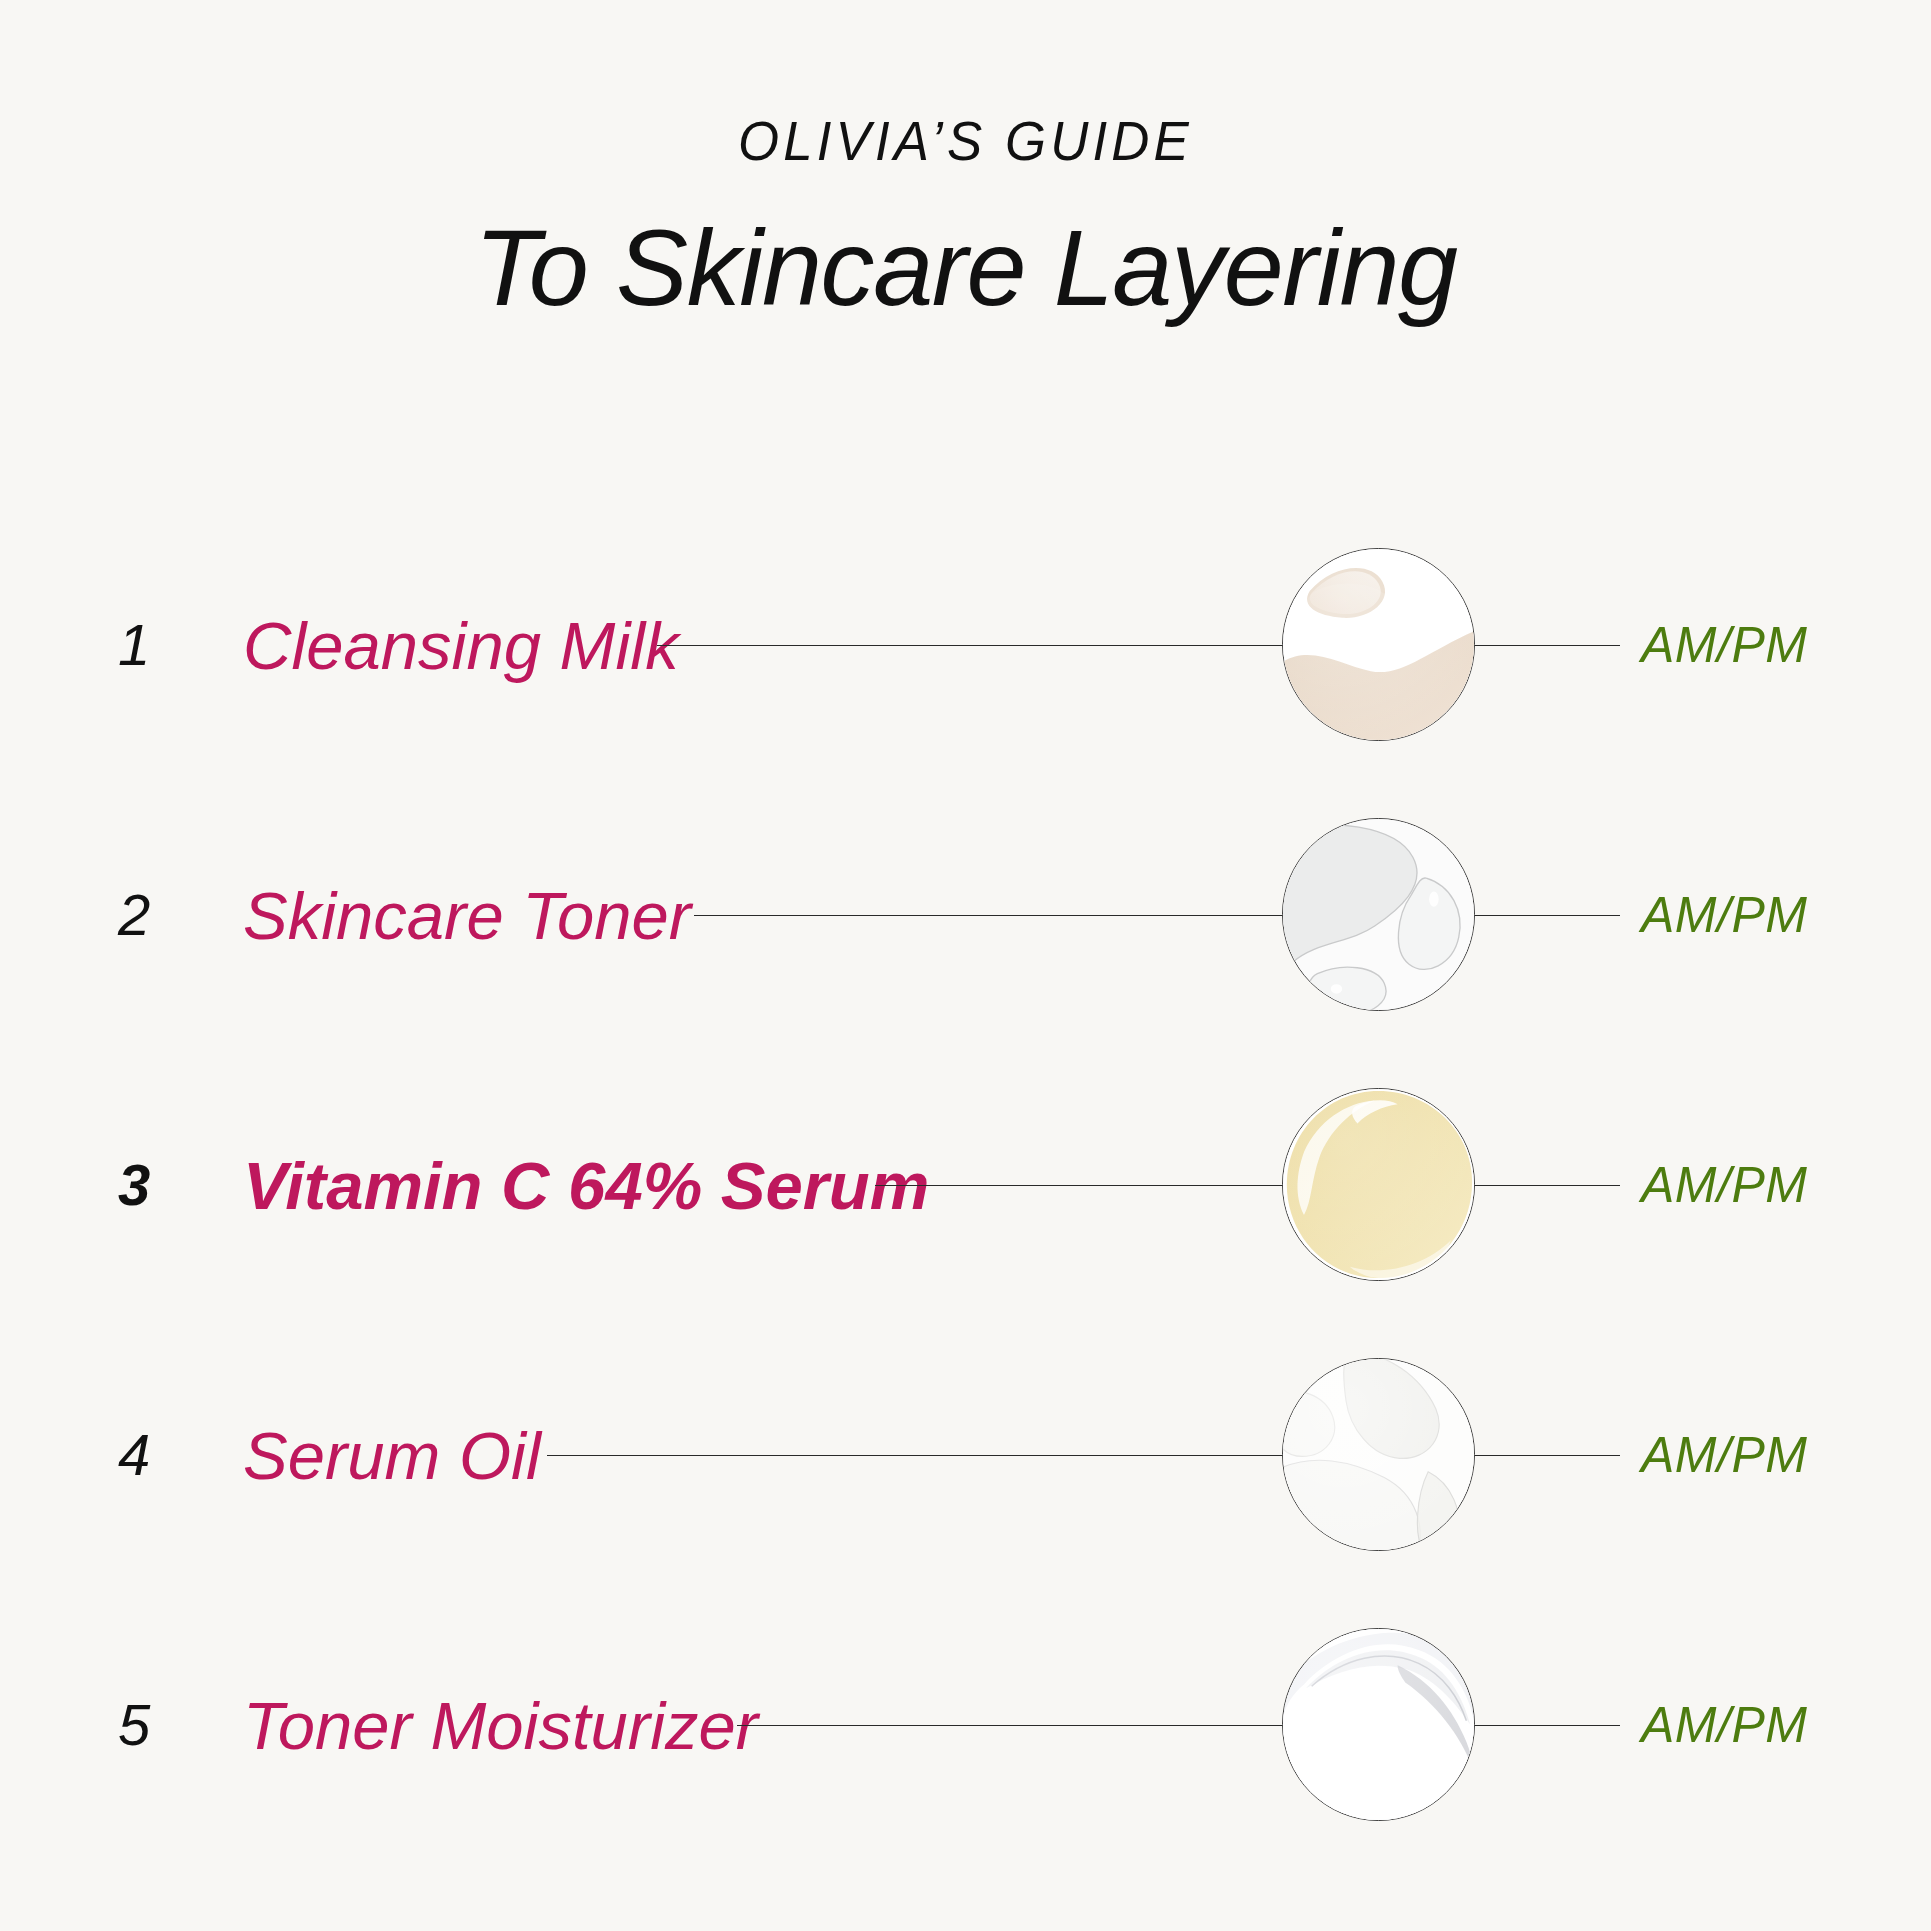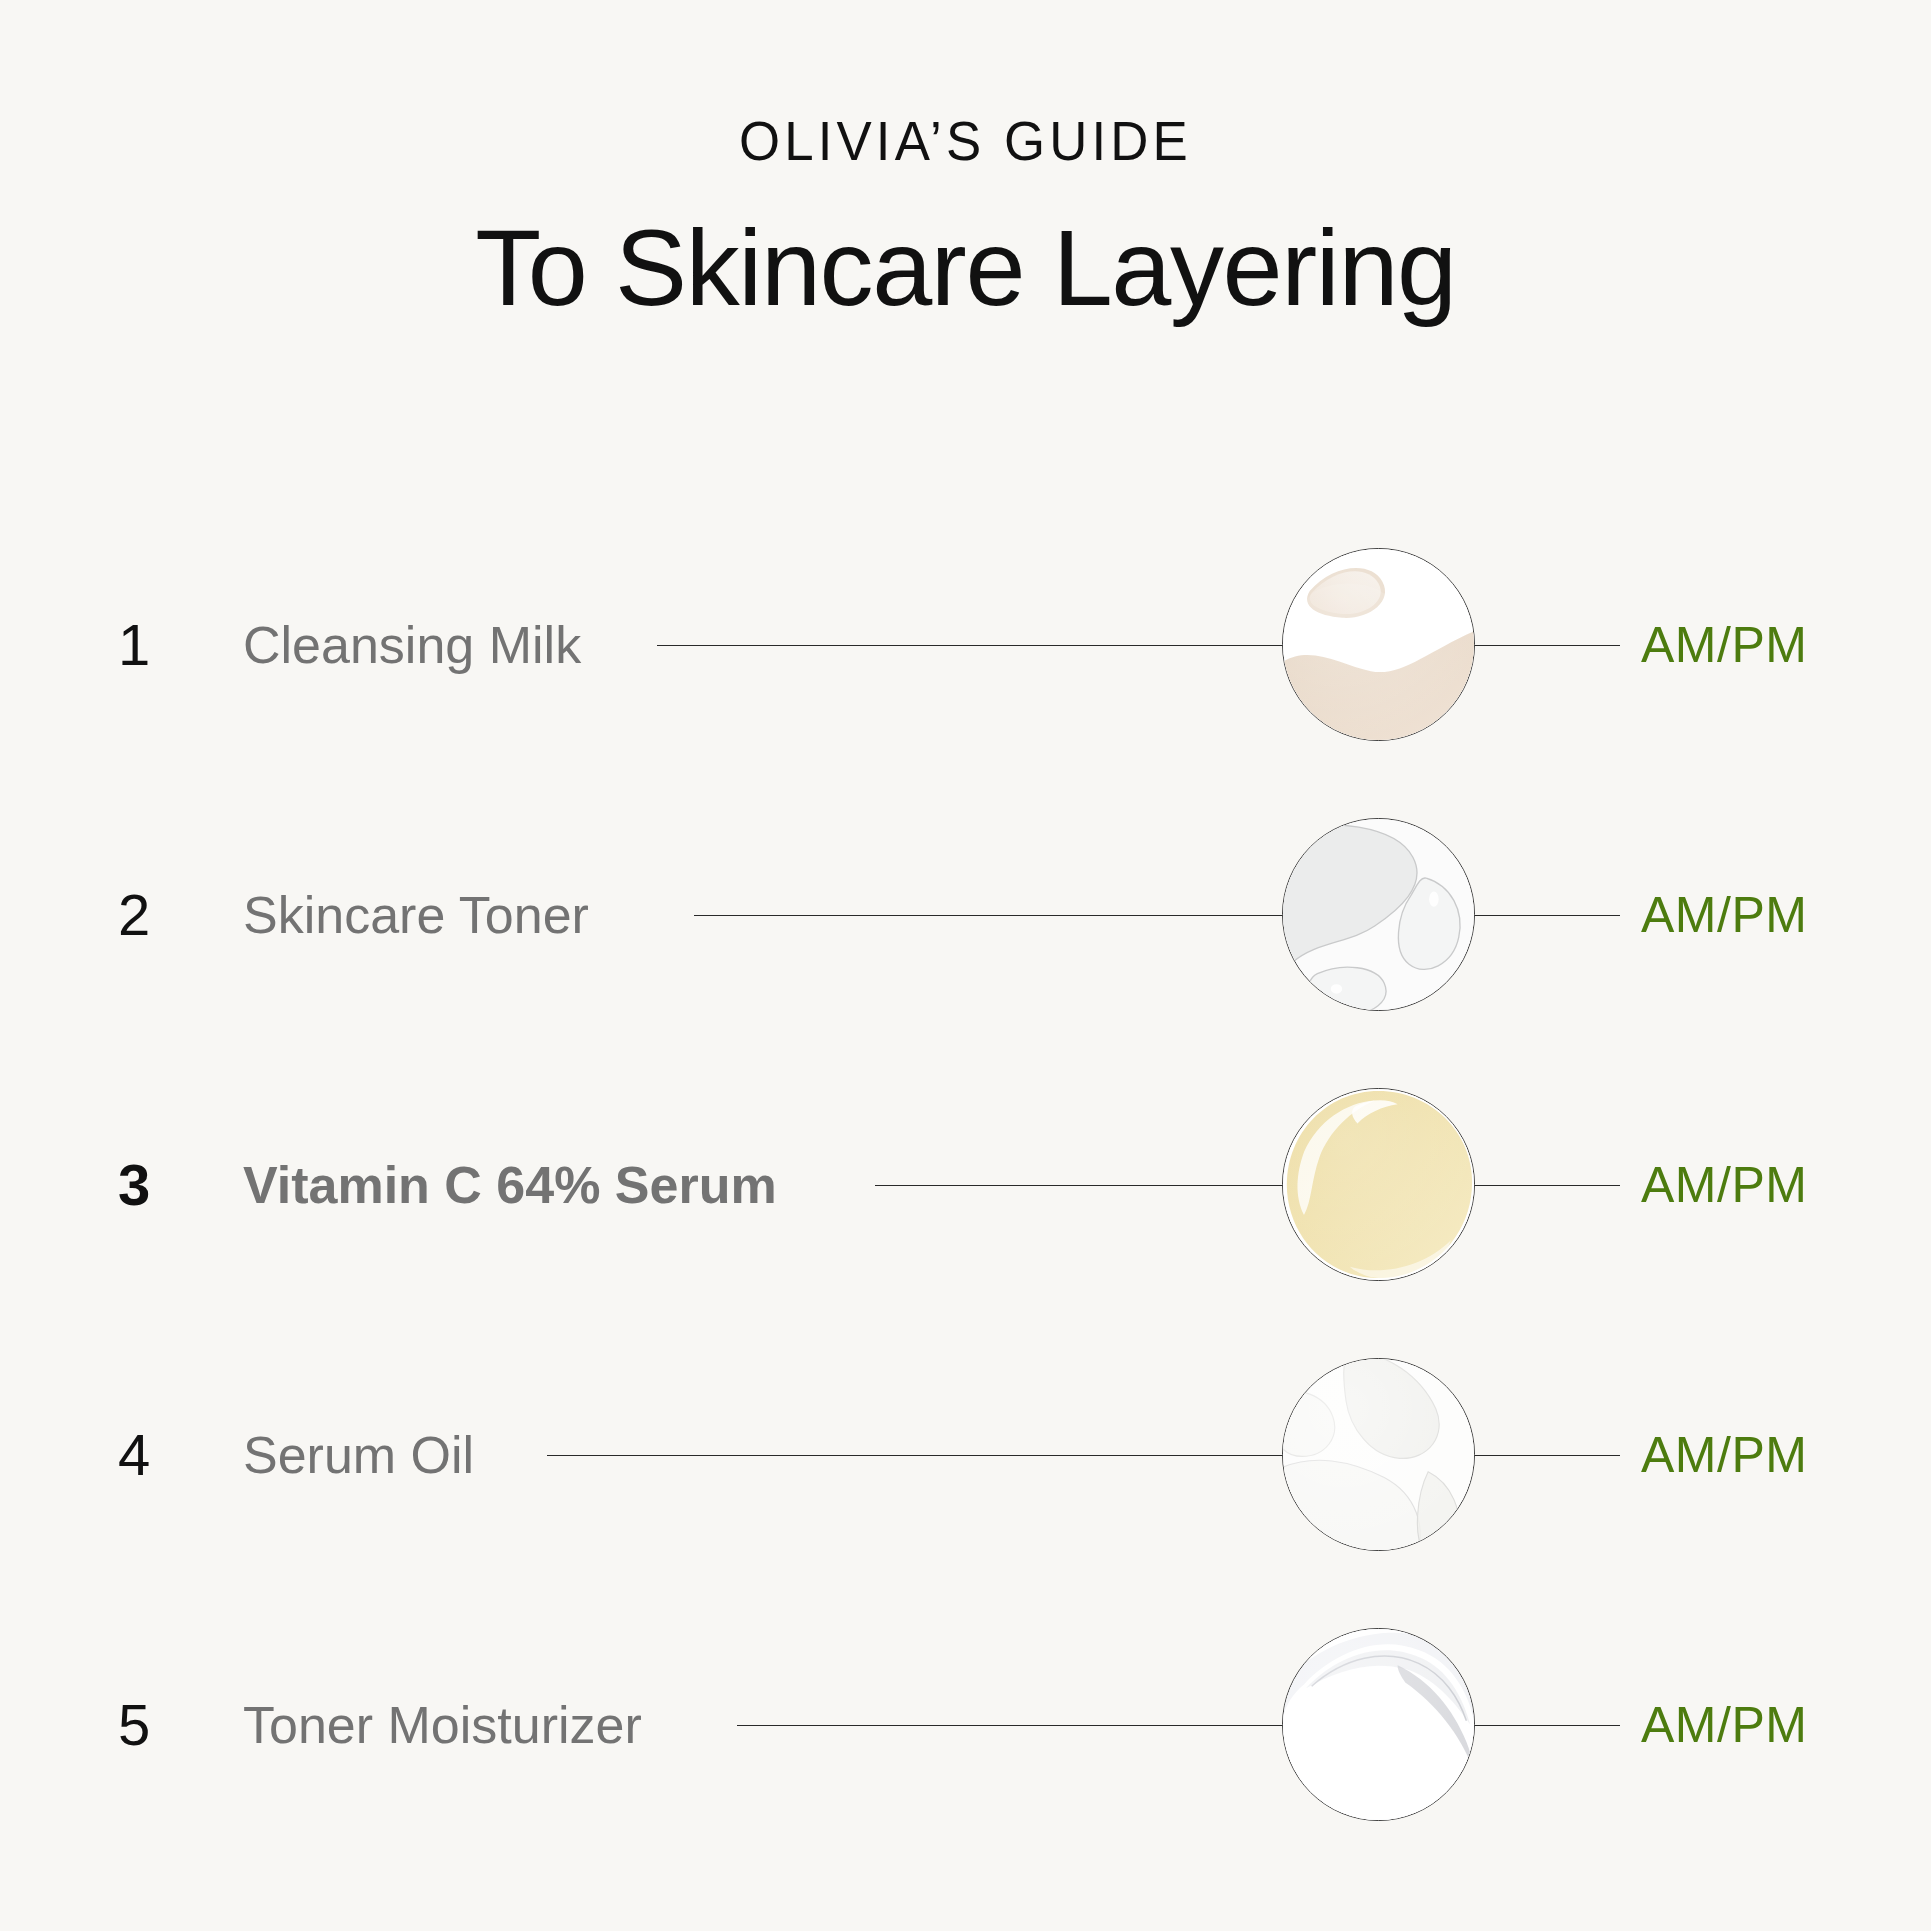--- a/index.html
+++ b/index.html
@@ -14,20 +14,21 @@
     font-family: "Liberation Sans", sans-serif;
     color: #111111;
     overflow: hidden;
   }
 
   .page {
     position: relative;
     width: 1931px;
     height: 1931px;
     box-sizing: border-box;
+    font-style: italic;
   }
 
   
   .header {
     position: absolute;
     top: 114px;
     left: 0;
     width: 1931px;
     text-align: center;
   }
@@ -71,24 +72,24 @@
     font-size: 58px;
     font-weight: 400;
     line-height: 1;
     color: #111111;
   }
   .row-name {
     position: absolute;
     left: 243px;
     top: 50%;
     transform: translateY(-50%);
-    font-size: 52px;
+    font-size: 67px;
     font-weight: 400;
     line-height: 1;
-    color: #737373;
+    color: #be185d;
     white-space: nowrap;
   }
   .row.is-highlight .row-num,
   .row.is-highlight .row-name {
     font-weight: 700;
   }
 
   
   .connector {
     position: absolute;

